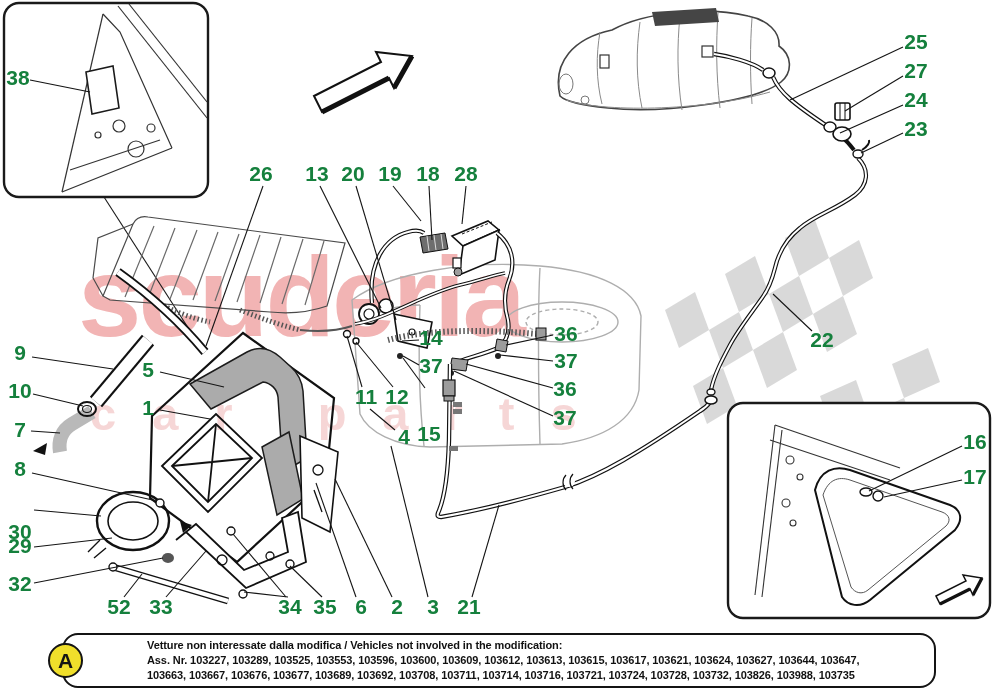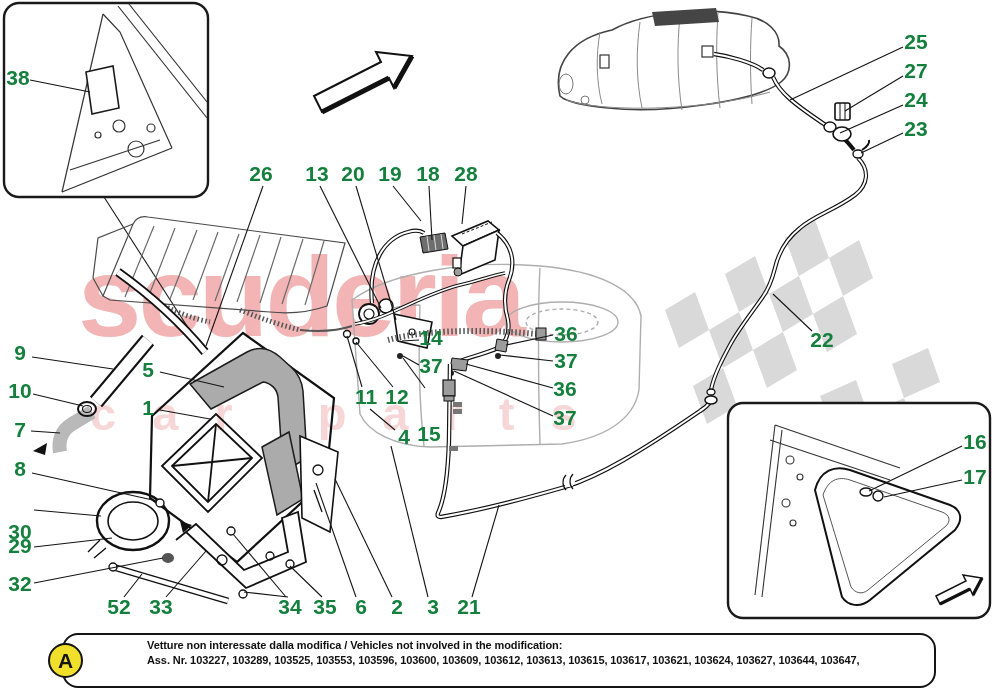--- a/index.html
+++ b/index.html
@@ -322,16 +322,17 @@
       <div class="callout" style="left: 565px; top: 418px;">37</div>
       <div class="callout" style="left: 975px; top: 442px; text-align: right;">16</div>
       <div class="callout" style="left: 975px; top: 477px;">17</div>
     </div>
 
   <div id="note-box">
     <div id="note-badge" style="background: rgb(240, 223, 43);">A</div>
     <div id="note-text">
       <div>Vetture non interessate dalla modifica / Vehicles not involved in the modification:</div>
       <div>Ass. Nr. 103227, 103289, 103525, 103553, 103596, 103600, 103609, 103612, 103613, 103615, 103617, 103621, 103624, 103627, 103644, 103647,</div>
+      <div>103663, 103667, 103676, 103677, 103689, 103692, 103708, 103711, 103714, 103716, 103721, 103724, 103728, 103732, 103826, 103988, 103735</div>
     </div>
   </div>
 
 </div>
 
 </body></html>

